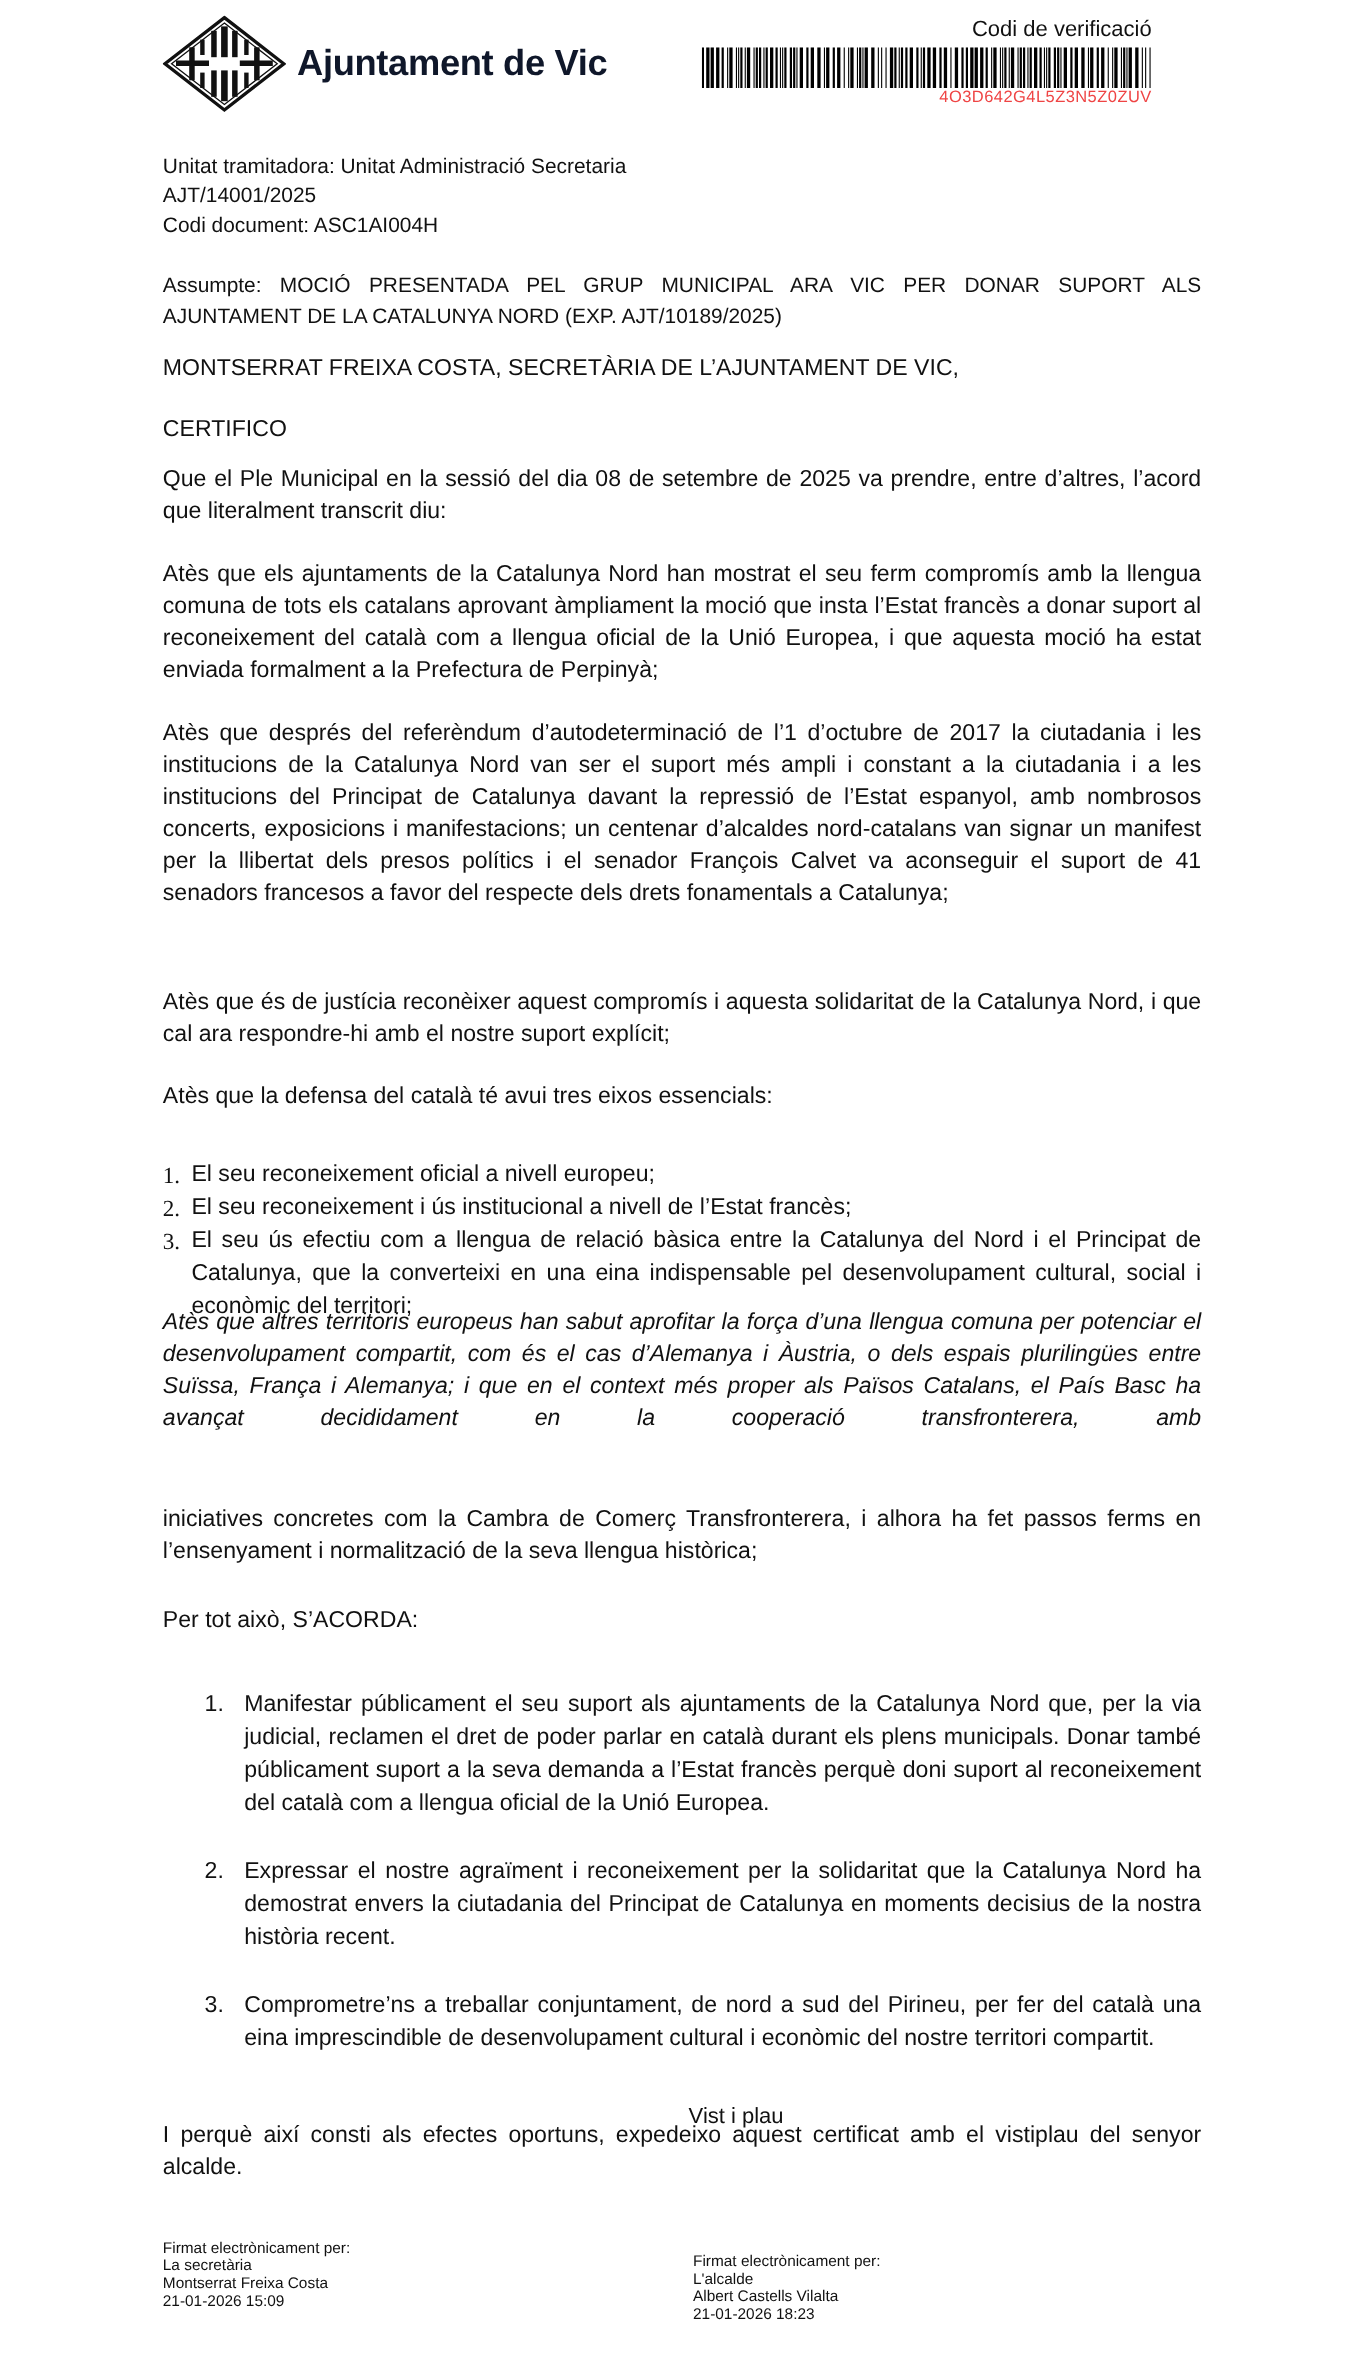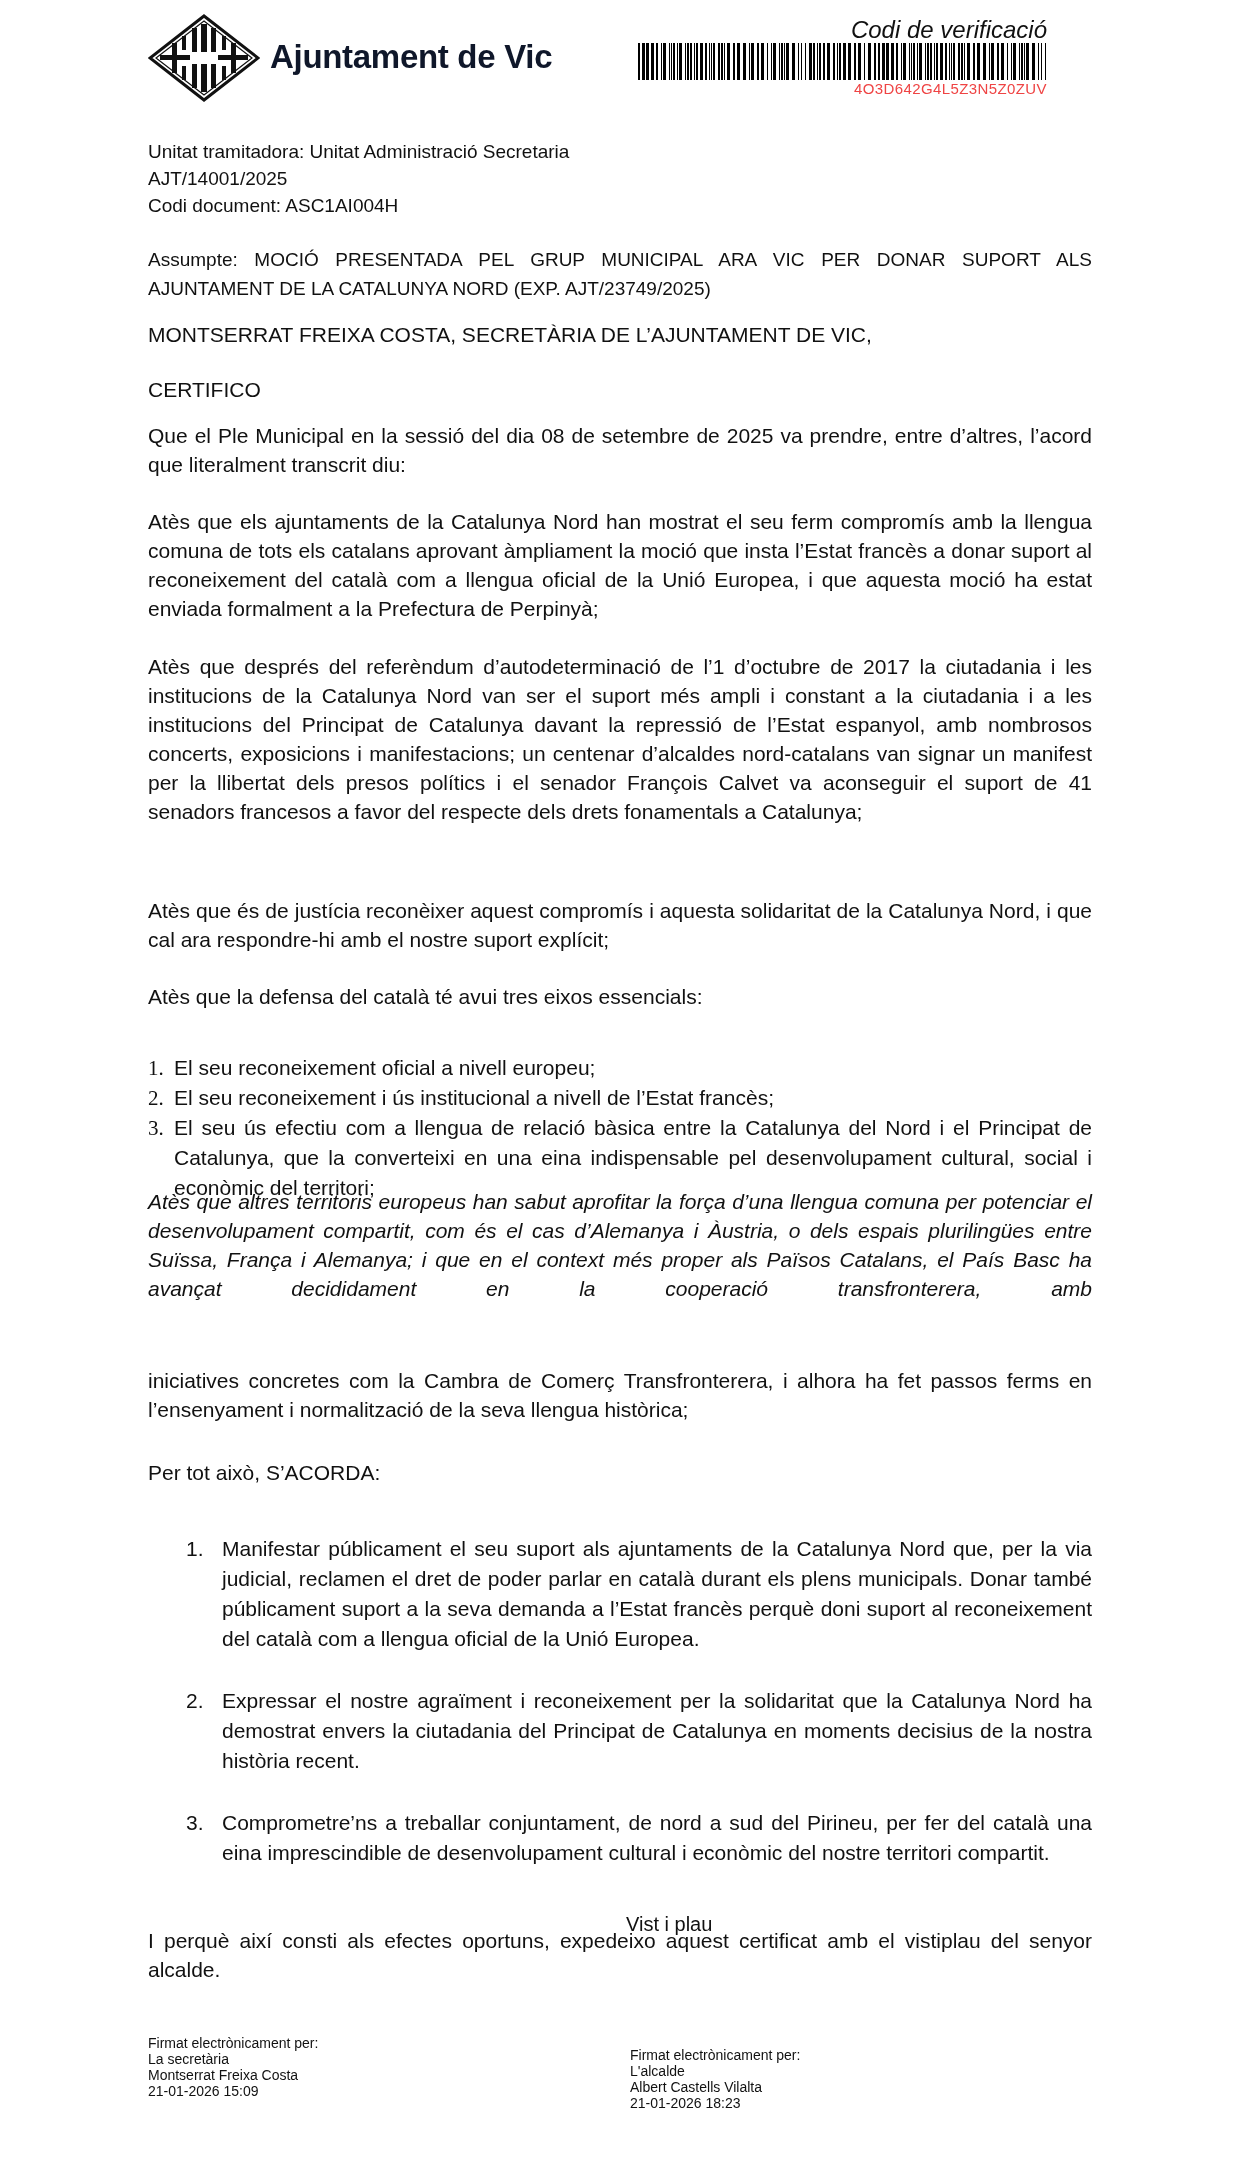--- a/index.html
+++ b/index.html
@@ -1,20 +1,20 @@
 <!DOCTYPE html>
 <html><head>
 <meta charset="utf-8">
 <style>
   html, body { margin:0; padding:0; background:#ffffff; }
   body { width:1240px; height:2160px; position:relative; overflow:hidden; color:#111; font-family:"Liberation Sans", sans-serif; }
   .abs { position:absolute; }
   .logo { left:148px; top:14px; width:112px; height:88px; }
   .brand { left:270px; top:38px; font-size:33px; font-weight:bold; color:#0f172a; letter-spacing:-0.3px; white-space:nowrap; }
-  .verif-label { right:193px; top:16px; font-size:24px; color:#111; white-space:nowrap;font-style:italic; }
+  .verif-label { right:193px; top:16px; font-size:20px; color:#111; white-space:nowrap; }
   .barcode { left:638px; top:43px; width:410px; height:37px; }
   .verif-code { right:193px; top:80px; font-size:15px; color:#ef4444; letter-spacing:0.4px; white-space:nowrap; }
   .meta { left:148px; font-size:19px; line-height:27px; white-space:nowrap; }
   .body-text { font-size:21px; line-height:29px; text-align:justify; }
   .para { position:absolute; left:148px; width:944px; }
   .justify-last { text-align-last:justify; }
   .eixos { position:absolute; left:148px; width:944px; font-size:21px; line-height:30px; }
   .eixos .item { position:relative; padding-left:26px; text-align:justify; }
   .eixos .num { position:absolute; left:0; top:0; font-family:"Liberation Serif", serif; }
   .acords { position:absolute; left:186px; width:906px; font-size:21px; line-height:30px; }
@@ -154,21 +154,21 @@
     <rect x="407" y="0" width="1" height="37" fill="#000"></rect>
   </svg>
 <div class="abs verif-code">4O3D642G4L5Z3N5Z0ZUV</div>
 
 <div class="abs meta" style="top:138px;">Unitat tramitadora: Unitat Administració Secretaria</div>
 <div class="abs meta" style="top:165px;">AJT/14001/2025</div>
 <div class="abs meta" style="top:192px;">Codi document: ASC1AI004H</div>
 
 <div class="para" style="top:245px; font-size:19px; line-height:29px;">
   <div class="justify-last">Assumpte: MOCIÓ PRESENTADA PEL GRUP MUNICIPAL ARA VIC PER DONAR SUPORT ALS</div>
-  <div>AJUNTAMENT DE LA CATALUNYA NORD (EXP. AJT/23749/2025)</div>
+  <div>AJUNTAMENT DE LA CATALUNYA NORD (EXP. AJT/10189/2025)</div>
 </div>
 
 <div class="para body-text" style="top:320px; text-align:left;">MONTSERRAT FREIXA COSTA, SECRETÀRIA DE L’AJUNTAMENT DE VIC,</div>
 <div class="para body-text" style="top:375px; text-align:left;">CERTIFICO</div>
 
 <div class="para body-text" style="top:421px;">Que el Ple Municipal en la sessió del dia 08 de setembre de 2025 va prendre, entre d’altres, l’acord que literalment transcrit diu:</div>
 
 <div class="para body-text" style="top:507px;">Atès que els ajuntaments de la Catalunya Nord han mostrat el seu ferm compromís amb la llengua comuna de tots els catalans aprovant àmpliament la moció que insta l’Estat francès a donar suport al reconeixement del català com a llengua oficial de la Unió Europea, i que aquesta moció ha estat enviada formalment a la Prefectura de Perpinyà;</div>
 <div class="para body-text" style="top:652px;">Atès que després del referèndum d’autodeterminació de l’1 d’octubre de 2017 la ciutadania i les institucions de la Catalunya Nord van ser el suport més ampli i constant a la ciutadania i a les institucions del Principat de Catalunya davant la repressió de l’Estat espanyol, amb nombrosos concerts, exposicions i manifestacions; un centenar d’alcaldes nord-catalans van signar un manifest per la llibertat dels presos polítics i el senador François Calvet va aconseguir el suport de 41 senadors francesos a favor del respecte dels drets fonamentals a Catalunya;</div>
 <div class="para body-text" style="top:896px;">Atès que és de justícia reconèixer aquest compromís i aquesta solidaritat de la Catalunya Nord, i que cal ara respondre-hi amb el nostre suport explícit;</div>

